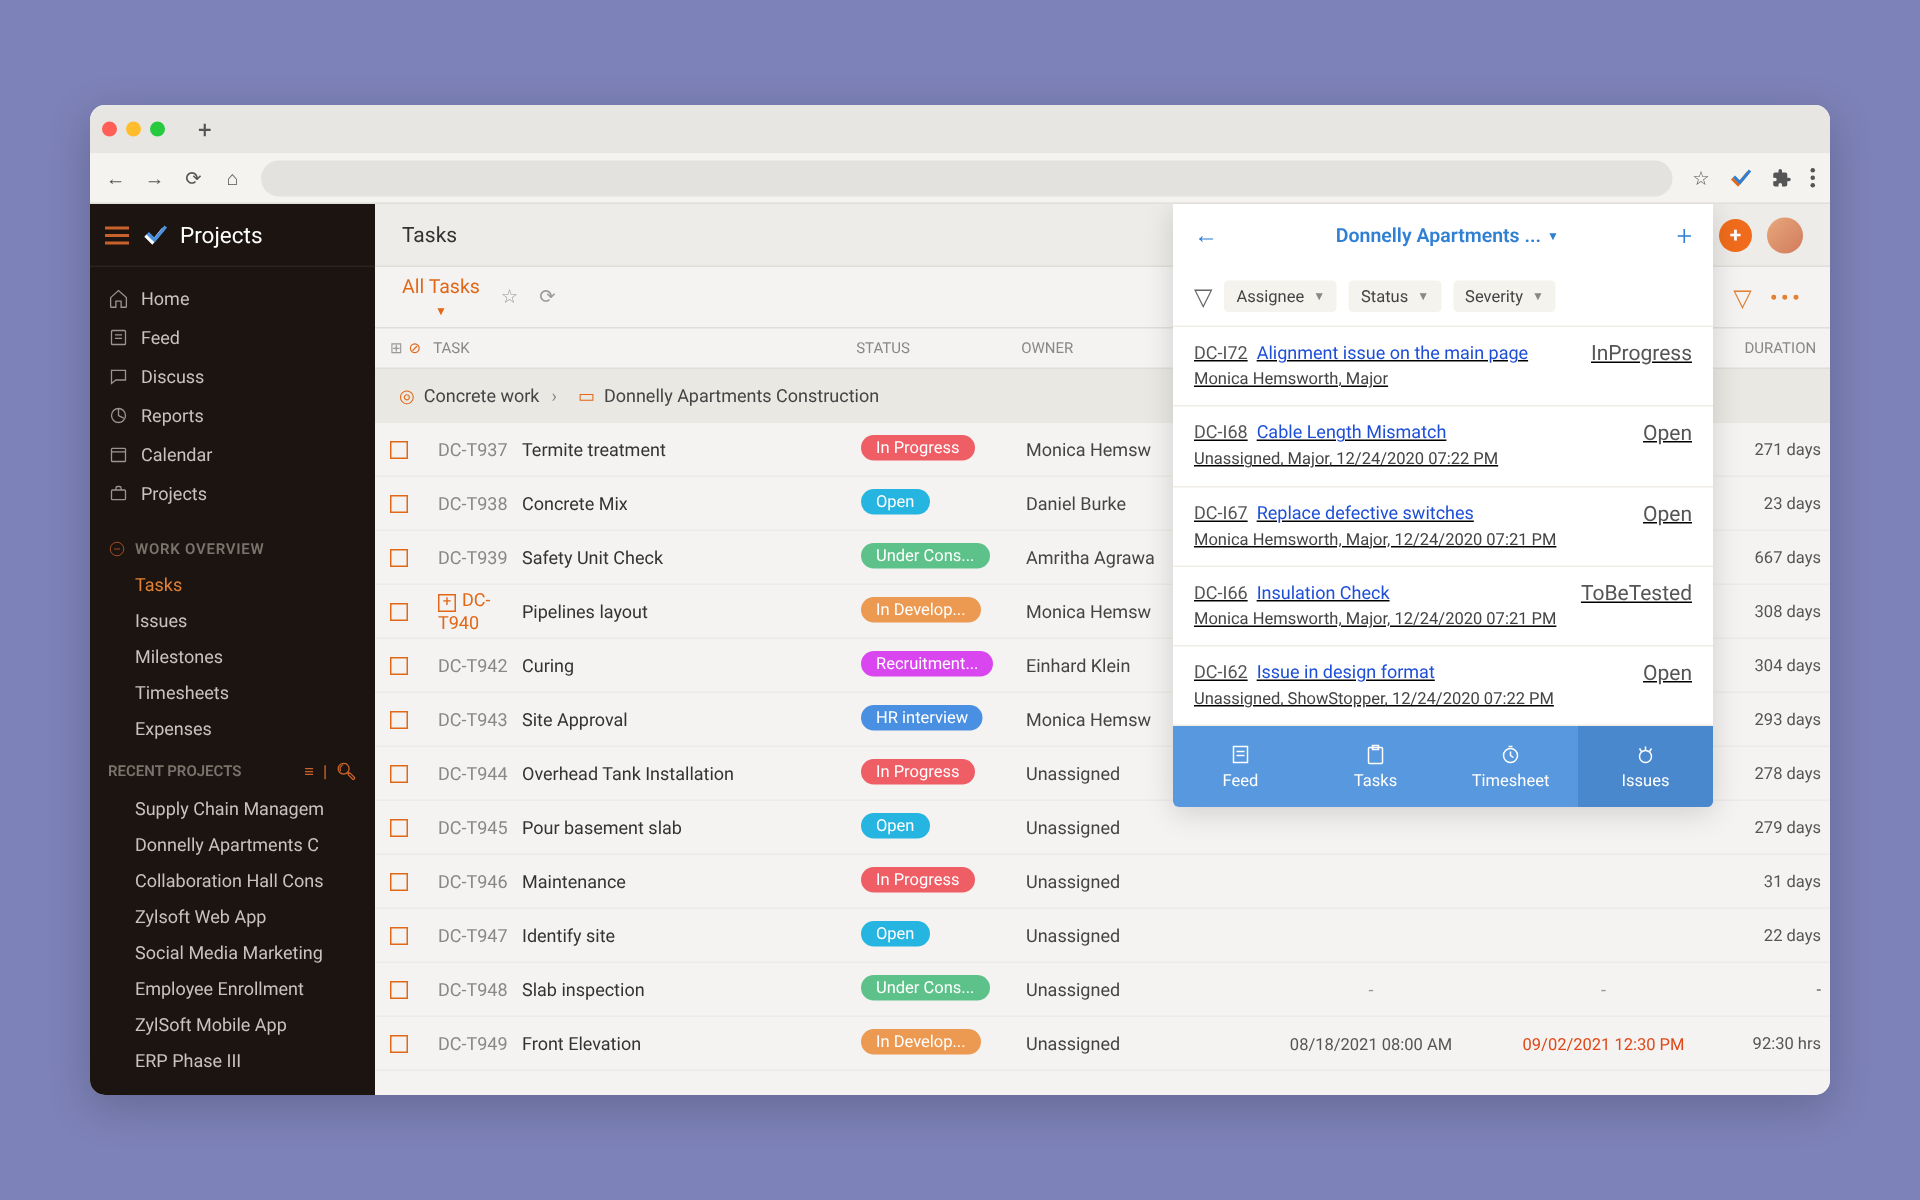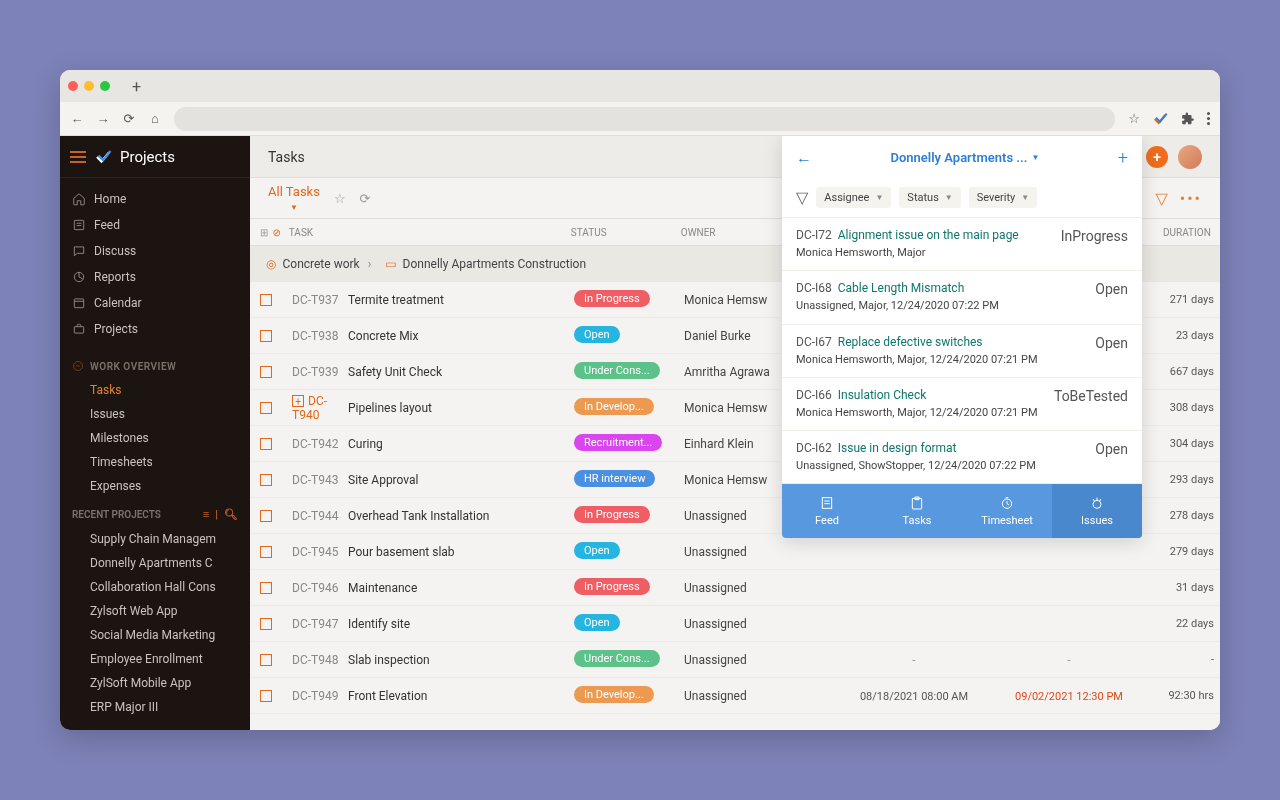--- a/index.html
+++ b/index.html
@@ -81,26 +81,26 @@
 
 .popup { position: absolute; top: 0; right: 78px; width: 360px; background: #fff; border-radius: 0 0 4px 4px; box-shadow: 0 4px 20px rgba(0,0,0,0.15); display: flex; flex-direction: column; overflow: hidden; }
 .popup-head { height: 42px; display: flex; align-items: center; padding: 0 14px; justify-content: space-between; }
 .back-arrow { color: #2f7fd4; font-size: 16px; }
 .popup-title { color: #2f7fd4; font-size: 13px; font-weight: 600; display: flex; align-items: center; gap: 4px; }
 .plus-blue { color: #2f7fd4; font-size: 18px; font-weight: 300; }
 .popup-filters { height: 40px; display: flex; align-items: center; padding: 0 14px; gap: 8px; border-bottom: 1px solid #f0ede7; }
 .filter-icon { color: #666; }
 .filter-btn { background: #f5f3ee; border-radius: 3px; padding: 4px 8px; font-size: 11px; color: #444; display: flex; align-items: center; gap: 6px; }
 .filter-btn .fc { font-size: 8px; color: #888; }
-.issue-list { flex: 1; overflow: hidden; }
+.issue-list { flex: 1; overflow: hidden; text-decoration: underline; }
 .issue { border-bottom: 1px solid #f0ede7; padding: 10px 14px; display: flex; gap: 10px; }
 .issue-main { flex: 1; }
 .issue-top { display: flex; gap: 6px; align-items: baseline; }
 .issue-id { color: #555; font-size: 12px; }
-.issue-title { color: #0f766e; font-size: 12px; }
+.issue-title { color: #1d4ed8; font-size: 12px; }
 .issue-meta { color: #444; font-size: 11px; margin-top: 4px; line-height: 1.3; }
 .issue-status { color: #555; font-size: 14px; white-space: nowrap; }
 .popup-tabs { height: 54px; background: #5798de; display: flex; }
 .ptab { flex: 1; display: flex; flex-direction: column; align-items: center; justify-content: center; gap: 3px; color: #fff; font-size: 11px; }
 .ptab.active { background: #4a88cd; }
 .ptab svg { width: 16px; height: 16px; stroke: #fff; fill: none; stroke-width: 1.5; }
 </style>
 </head>
 <body>
 
@@ -222,21 +222,21 @@
         </div>
       </div>
       <div id="recent-nav">
           <div class="nav-sub">Supply Chain Managem</div>
           <div class="nav-sub">Donnelly Apartments C</div>
           <div class="nav-sub">Collaboration Hall Cons</div>
           <div class="nav-sub">Zylsoft Web App</div>
           <div class="nav-sub">Social Media Marketing</div>
           <div class="nav-sub">Employee Enrollment</div>
           <div class="nav-sub">ZylSoft Mobile App</div>
-          <div class="nav-sub">ERP Major III</div>
+          <div class="nav-sub">ERP Phase III</div>
         </div>
     </div>
 
     <div class="main">
       <div class="main-top">
         <span class="main-title">Tasks</span>
         <div class="top-right">
           <div class="add-circle">+</div>
           <div class="avatar"></div>
         </div>

